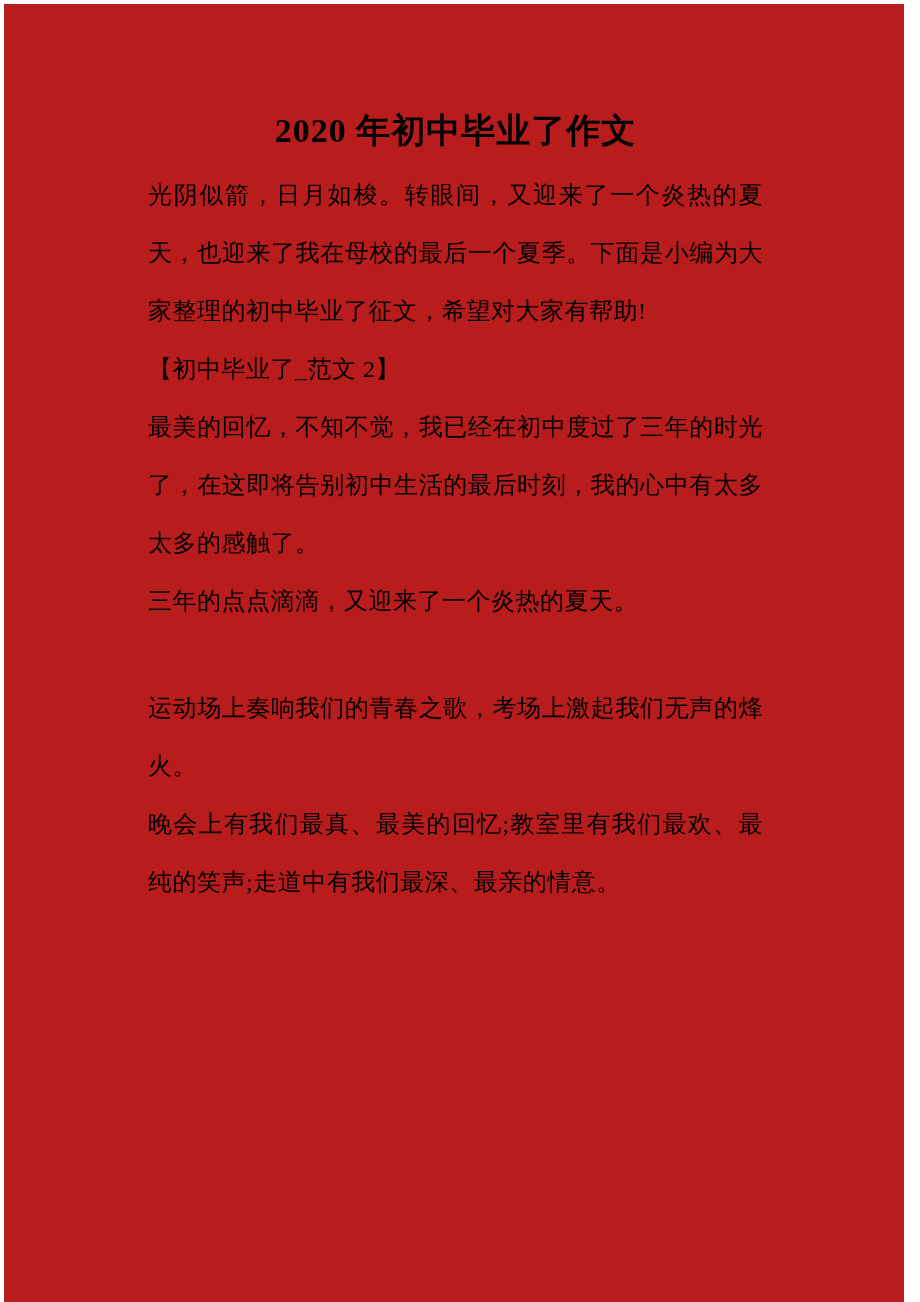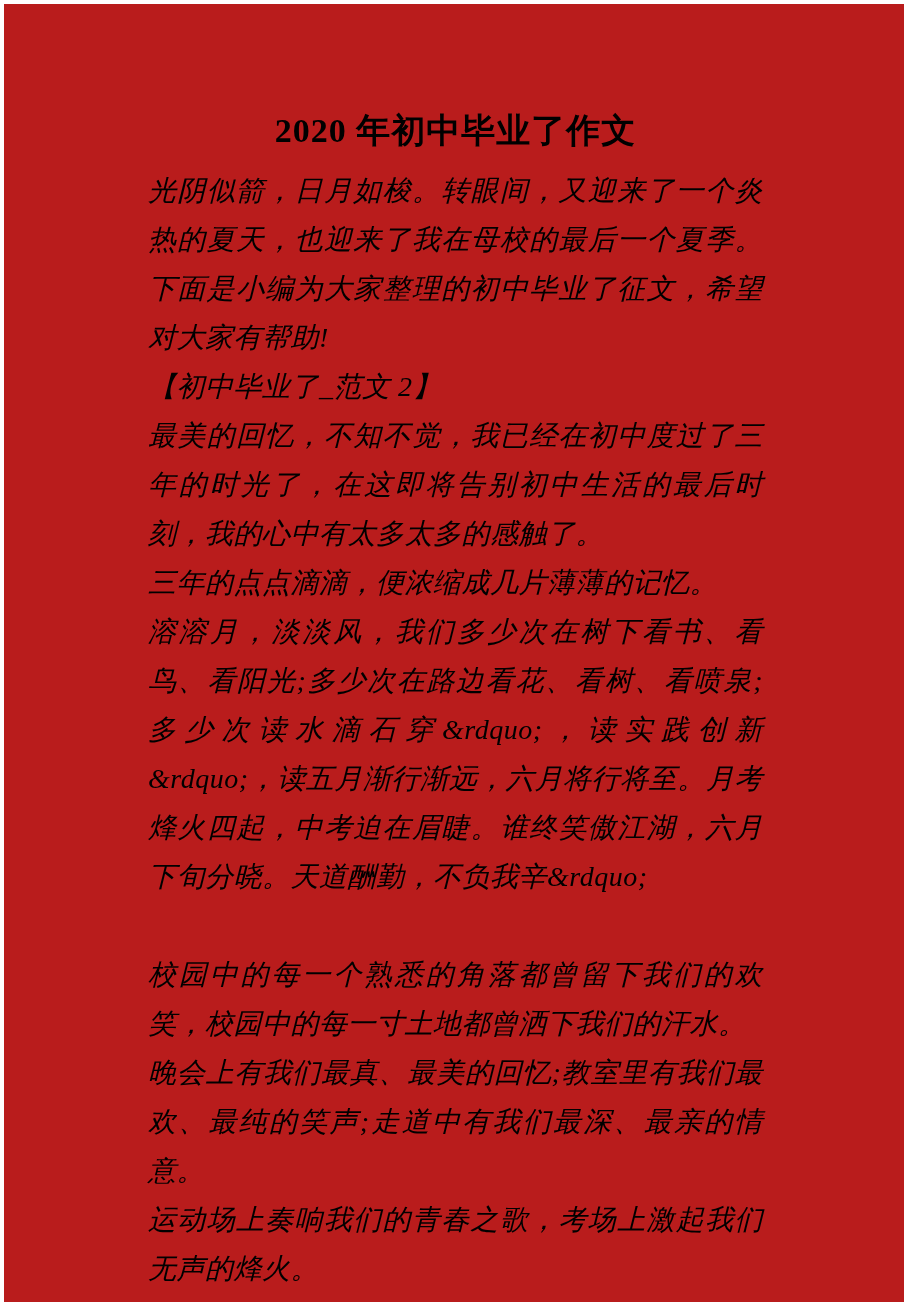--- a/index.html
+++ b/index.html
@@ -26,40 +26,37 @@
     line-height: 48px;
     font-weight: 700;
     text-align: center;
     letter-spacing: 1px;
     color: #000000;
     font-family: "Liberation Serif", "DejaVu Serif", serif;
   }
   .para {
     margin: 0;
     padding: 0;
-    font-size: 28px;
-    line-height: 49px;
+    font-size: 24px;
+    line-height: 58px;
     min-height: 49px;
     text-align: justify;
     letter-spacing: 0.5px;
     color: #000000;
     
     font-weight: 400;
-    font-style: italic;
     -webkit-text-stroke: 0;
   }
 </style>
 </head>
 <body>
 
 <div class="document-page">
   <h1 class="doc-title">2020 年初中毕业了作文</h1>
 
   <p class="para">光阴似箭，日月如梭。转眼间，又迎来了一个炎热的夏天，也迎来了我在母校的最后一个夏季。下面是小编为大家整理的初中毕业了征文，希望对大家有帮助!</p>
   <p class="para">【初中毕业了_范文 2】</p>
   <p class="para">最美的回忆，不知不觉，我已经在初中度过了三年的时光了，在这即将告别初中生活的最后时刻，我的心中有太多太多的感触了。</p>
-  <p class="para">三年的点点滴滴，便浓缩成几片薄薄的记忆。</p>
-  <p class="para">溶溶月，淡淡风，我们多少次在树下看书、看鸟、看阳光;多少次在路边看花、看树、看喷泉;多少次读水滴石穿&amp;rdquo;，读实践创新&amp;rdquo;，读五月渐行渐远，六月将行将至。月考烽火四起，中考迫在眉睫。谁终笑傲江湖，六月下旬分晓。天道酬勤，不负我辛&amp;rdquo;</p>
+  <p class="para">三年的点点滴滴，又迎来了一个炎热的夏天。</p>
   <p class="para"></p>
-  <p class="para">校园中的每一个熟悉的角落都曾留下我们的欢笑，校园中的每一寸土地都曾洒下我们的汗水。</p>
+  <p class="para">运动场上奏响我们的青春之歌，考场上激起我们无声的烽火。</p>
   <p class="para">晚会上有我们最真、最美的回忆;教室里有我们最欢、最纯的笑声;走道中有我们最深、最亲的情意。</p>
-  <p class="para">运动场上奏响我们的青春之歌，考场上激起我们无声的烽火。</p>
 </div>
 
 </body></html>

